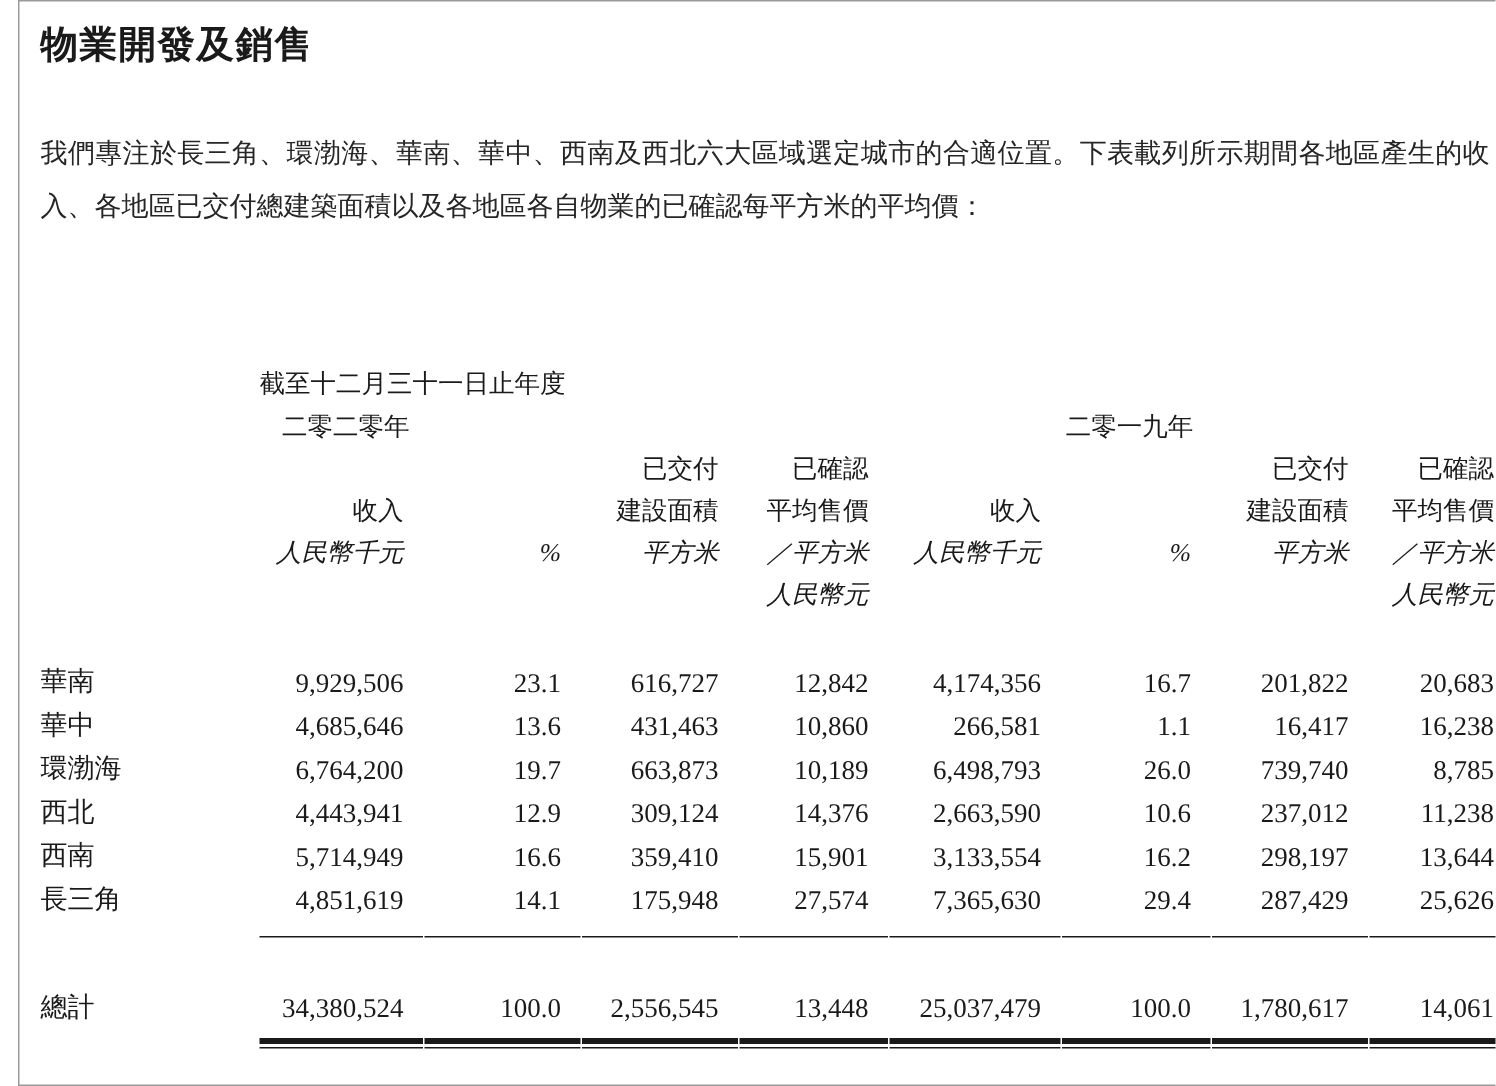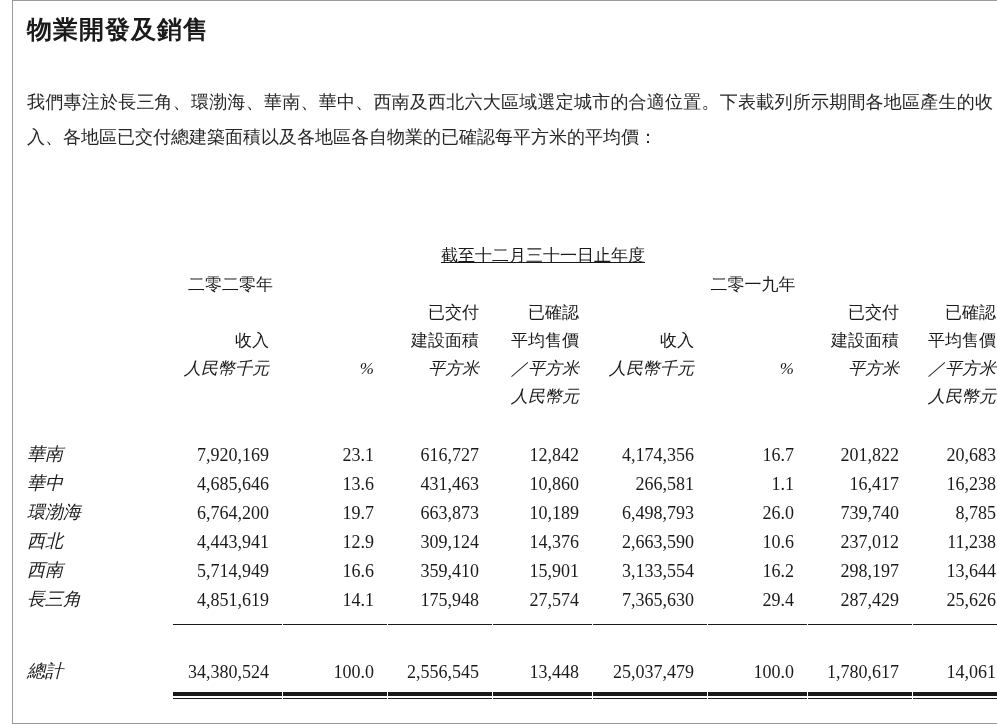--- a/index.html
+++ b/index.html
@@ -70,40 +70,39 @@
   col.c-rev20 { width: 110px; }
   col.c-pct20 { width: 105px; }
   col.c-gfa20 { width: 105px; }
   col.c-asp20 { width: 100px; }
   col.c-rev19 { width: 115px; }
   col.c-pct19 { width: 100px; }
   col.c-gfa19 { width: 105px; }
   col.c-asp19 { width: 97px; }
 
   .num { text-align: right; padding-right: 14px !important; white-space: nowrap; }
-  .lbl { text-align: left; padding-left: 14px !important; white-space: nowrap; font-style: italic; }
+  .lbl { text-align: left; padding-left: 14px !important; white-space: nowrap; }
 
   .hdr-cell {
     text-align: right;
     padding-right: 14px !important;
     white-space: nowrap;
     line-height: 28px;
     font-size: 17px;
   }
   .b { font-weight: bold; }
   .it { font-style: italic; }
 
   
   .period-title {
-    text-align: center;
+    text-align: left;
     font-weight: bold;
     font-size: 17px;
     line-height: 30px;
     white-space: nowrap;
-    text-decoration: underline;
   }
   .year-2020 {
     text-align: left;
     font-weight: bold;
     font-size: 17px;
     line-height: 28px;
     white-space: nowrap;
     padding-left: 15px !important;
   }
   .year-2019 {
@@ -235,21 +234,21 @@
       </tr>
       <tr class="header-spacer">
         <td colspan="9"></td>
       </tr>
     </thead>
 
     <tbody id="table-body">
 
     <tr class="data-row">
           <td class="lbl">華南</td>
-          <td class="num y20">7,920,169</td>
+          <td class="num y20">9,929,506</td>
           <td class="num y20">23.1</td>
           <td class="num y20">616,727</td>
           <td class="num y20">12,842</td>
           <td class="num y19">4,174,356</td>
           <td class="num y19">16.7</td>
           <td class="num y19">201,822</td>
           <td class="num y19">20,683</td>
         </tr>
         <tr class="data-row">
           <td class="lbl">華中</td>

